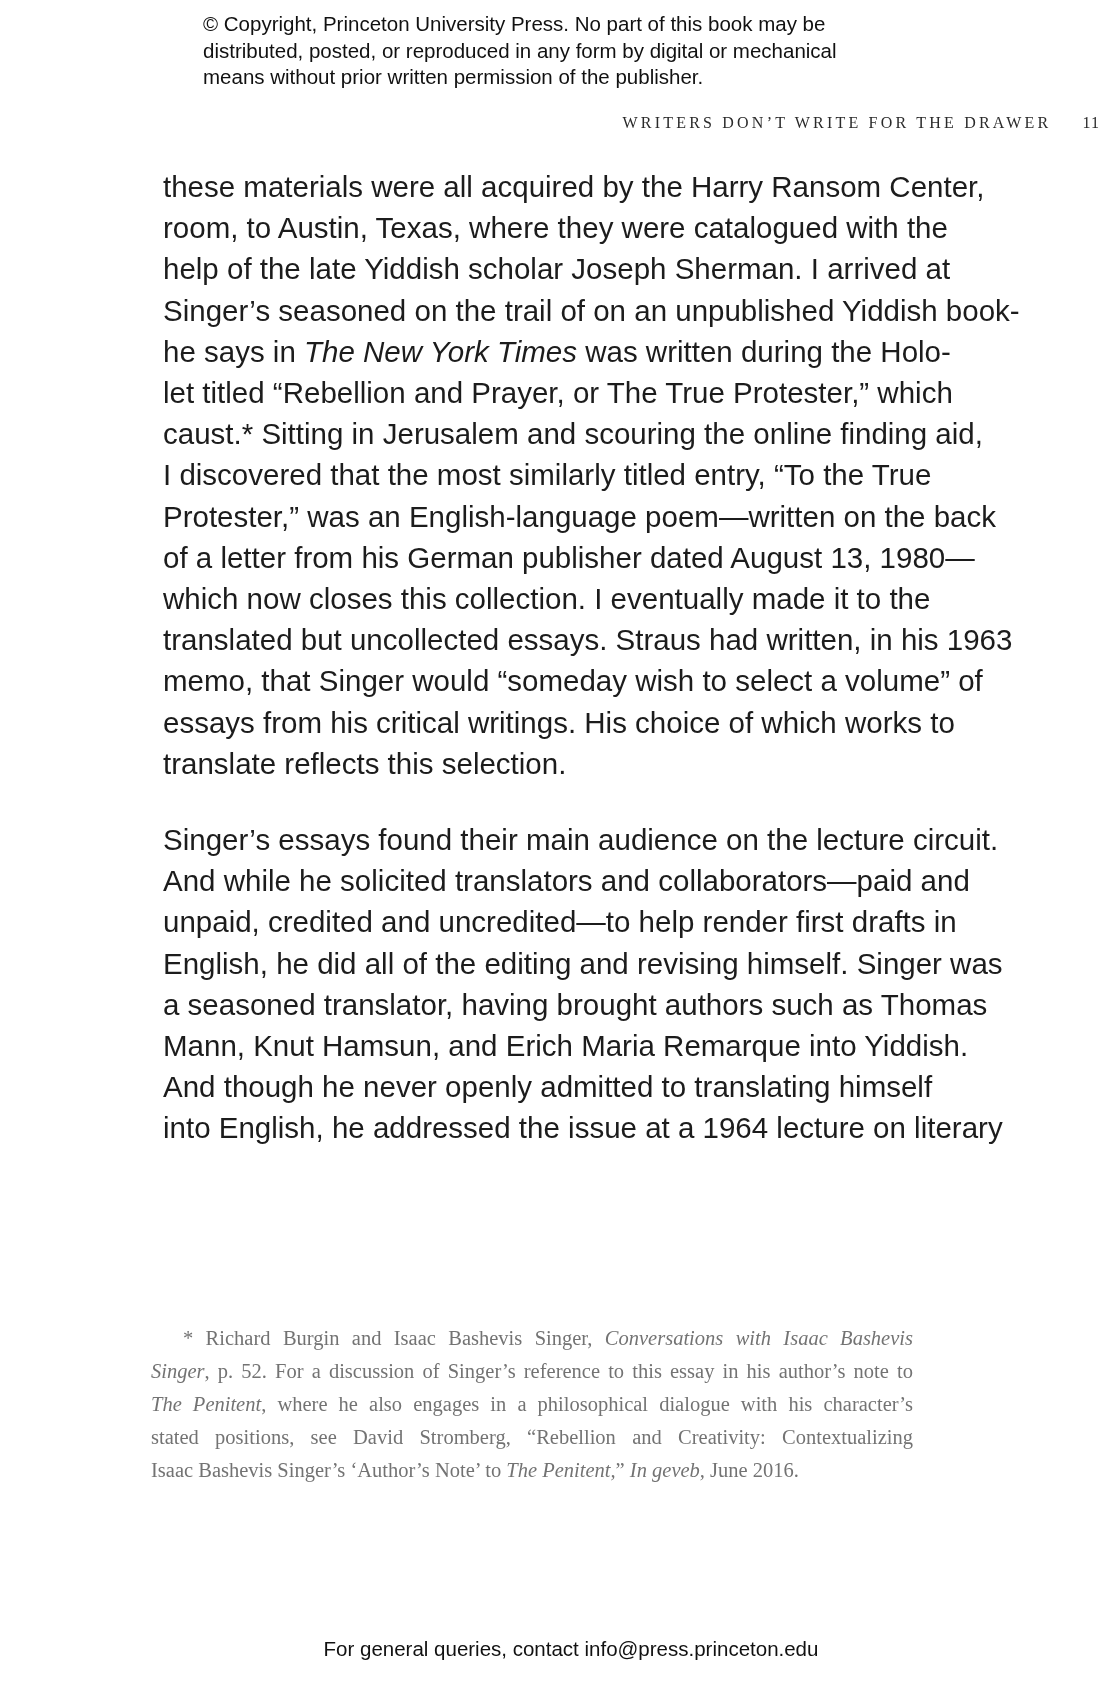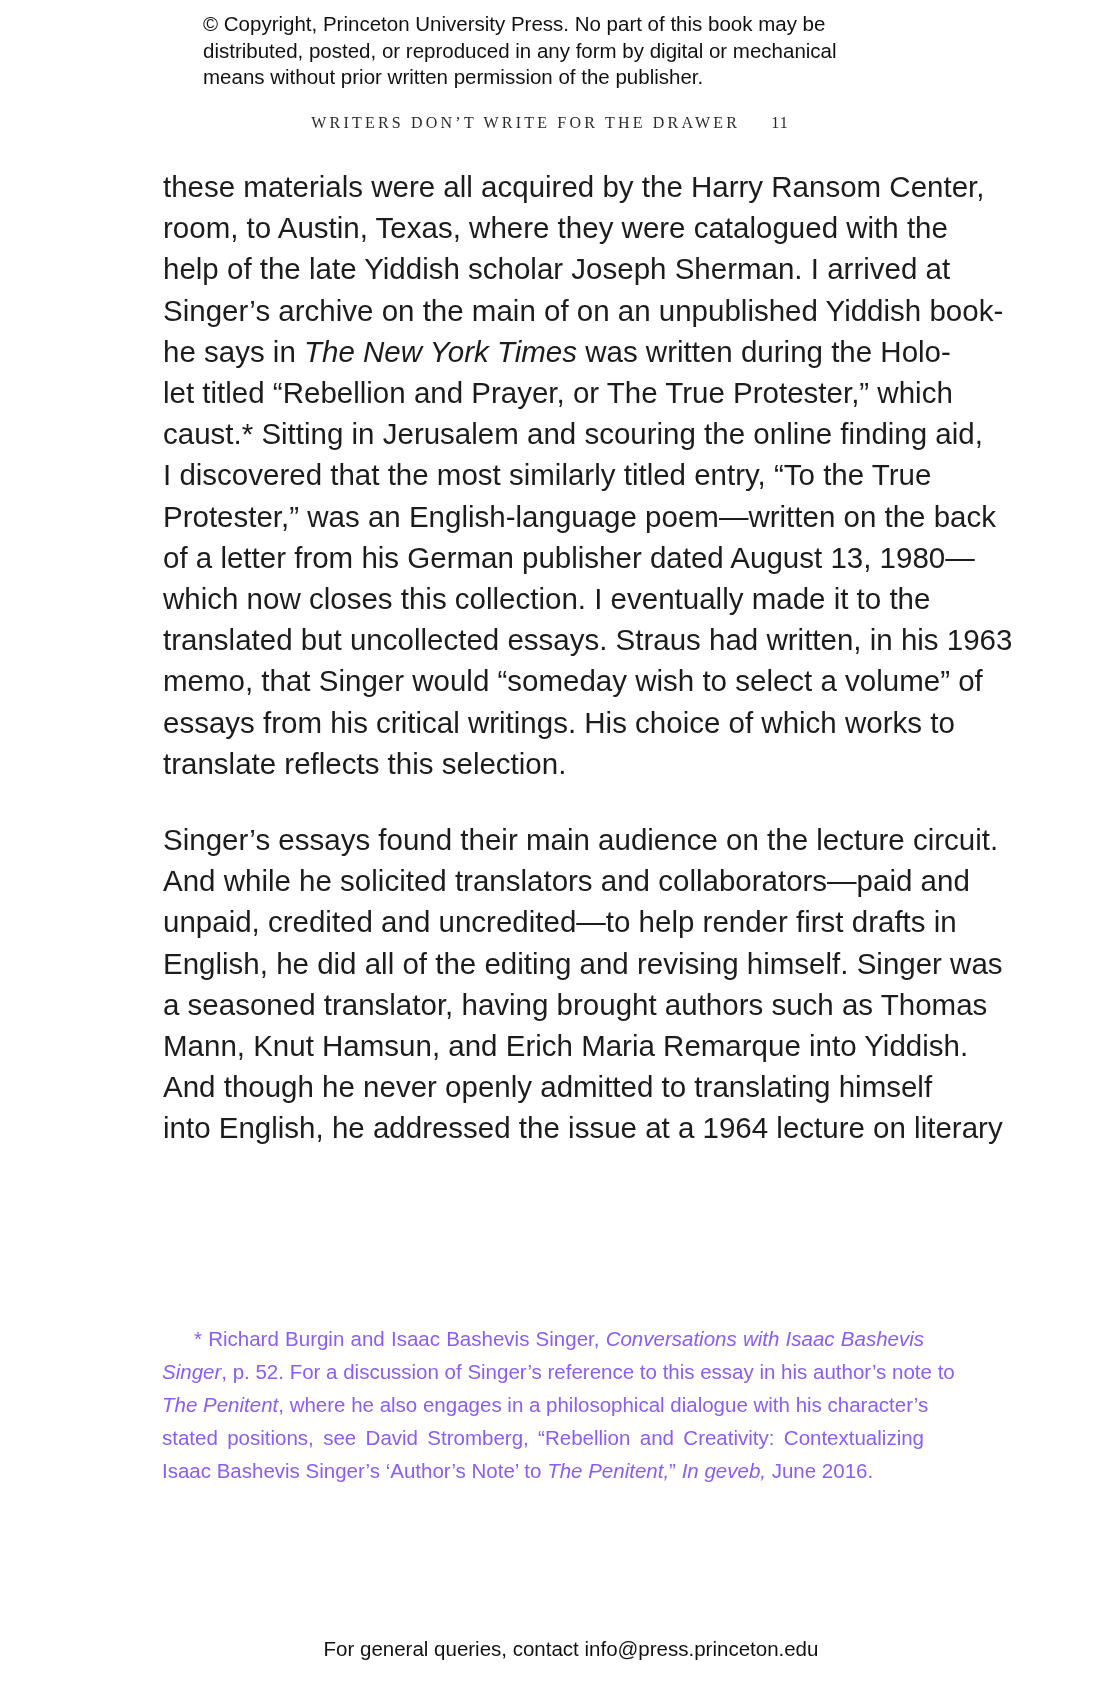--- a/index.html
+++ b/index.html
@@ -23,21 +23,21 @@
     font-size: 20.5px;
     line-height: 26.5px;
     color: #111111;
   }
   .copyright div { white-space: nowrap; }
   .running-head {
     position: absolute;
     left: 0;
     top: 114px;
     width: 100%;
-    text-align: center;
+    text-align: right;
     font-family: "Liberation Serif", serif;
     font-size: 16px;
     letter-spacing: 3.2px;
     color: #2a2a2a;
     white-space: nowrap;
   }
   .running-head .title { display: inline-block; }
   .running-head .page-number {
     display: inline-block;
     margin-left: 24px;
@@ -58,27 +58,27 @@
   .line {
     display: block;
     white-space: nowrap;
     text-align: justify;
     text-align-last: justify;
   }
   .line.last { text-align-last: left; }
   .line i, .fn-line i { font-style: italic; }
   .footnote {
     position: absolute;
-    left: 162px;
+    left: 151px;
     top: 1322px;
     width: 762px;
-    font-family: Liberation Sans, sans-serif;
+    font-family: Liberation Serif, serif;
     font-size: 20.5px;
     line-height: 33px;
-    color: #8b5cf6;
+    color: #737373;
   }
   .fn-line {
     display: block;
     white-space: nowrap;
     text-align: justify;
     text-align-last: justify;
   }
   .fn-line.first { padding-left: 32px; }
   .fn-line.last { text-align-last: left; }
   .footer {
@@ -105,21 +105,21 @@
 <div class="running-head">
   <span class="title">WRITERS DON’T WRITE FOR THE DRAWER</span>
   <span class="page-number">11</span>
 </div>
 
 <div class="body-text">
   <div class="para">
     <span class="line">these materials were all acquired by the Harry Ransom Center,</span>
     <span class="line">room, to Austin, Texas, where they were catalogued with the</span>
     <span class="line">help of the late Yiddish scholar Joseph Sherman. I arrived at</span>
-    <span class="line">Singer’s archive on the main of on an unpublished Yiddish book-</span>
+    <span class="line">Singer’s seasoned on the trail of on an unpublished Yiddish book-</span>
     <span class="line"><span>he says in </span><i>The New York Times</i><span> was written during the Holo-</span></span>
     <span class="line">let titled “Rebellion and Prayer, or The True Protester,” which</span>
     <span class="line">caust.* Sitting in Jerusalem and scouring the online finding aid,</span>
     <span class="line">I discovered that the most similarly titled entry, “To the True</span>
     <span class="line">Protester,” was an English-language poem—written on the back</span>
     <span class="line">of a letter from his German publisher dated August 13, 1980—</span>
     <span class="line">which now closes this collection. I eventually made it to the</span>
     <span class="line">translated but uncollected essays. Straus had written, in his 1963</span>
     <span class="line">memo, that Singer would “someday wish to select a volume” of</span>
     <span class="line">essays from his critical writings. His choice of which works to</span>

